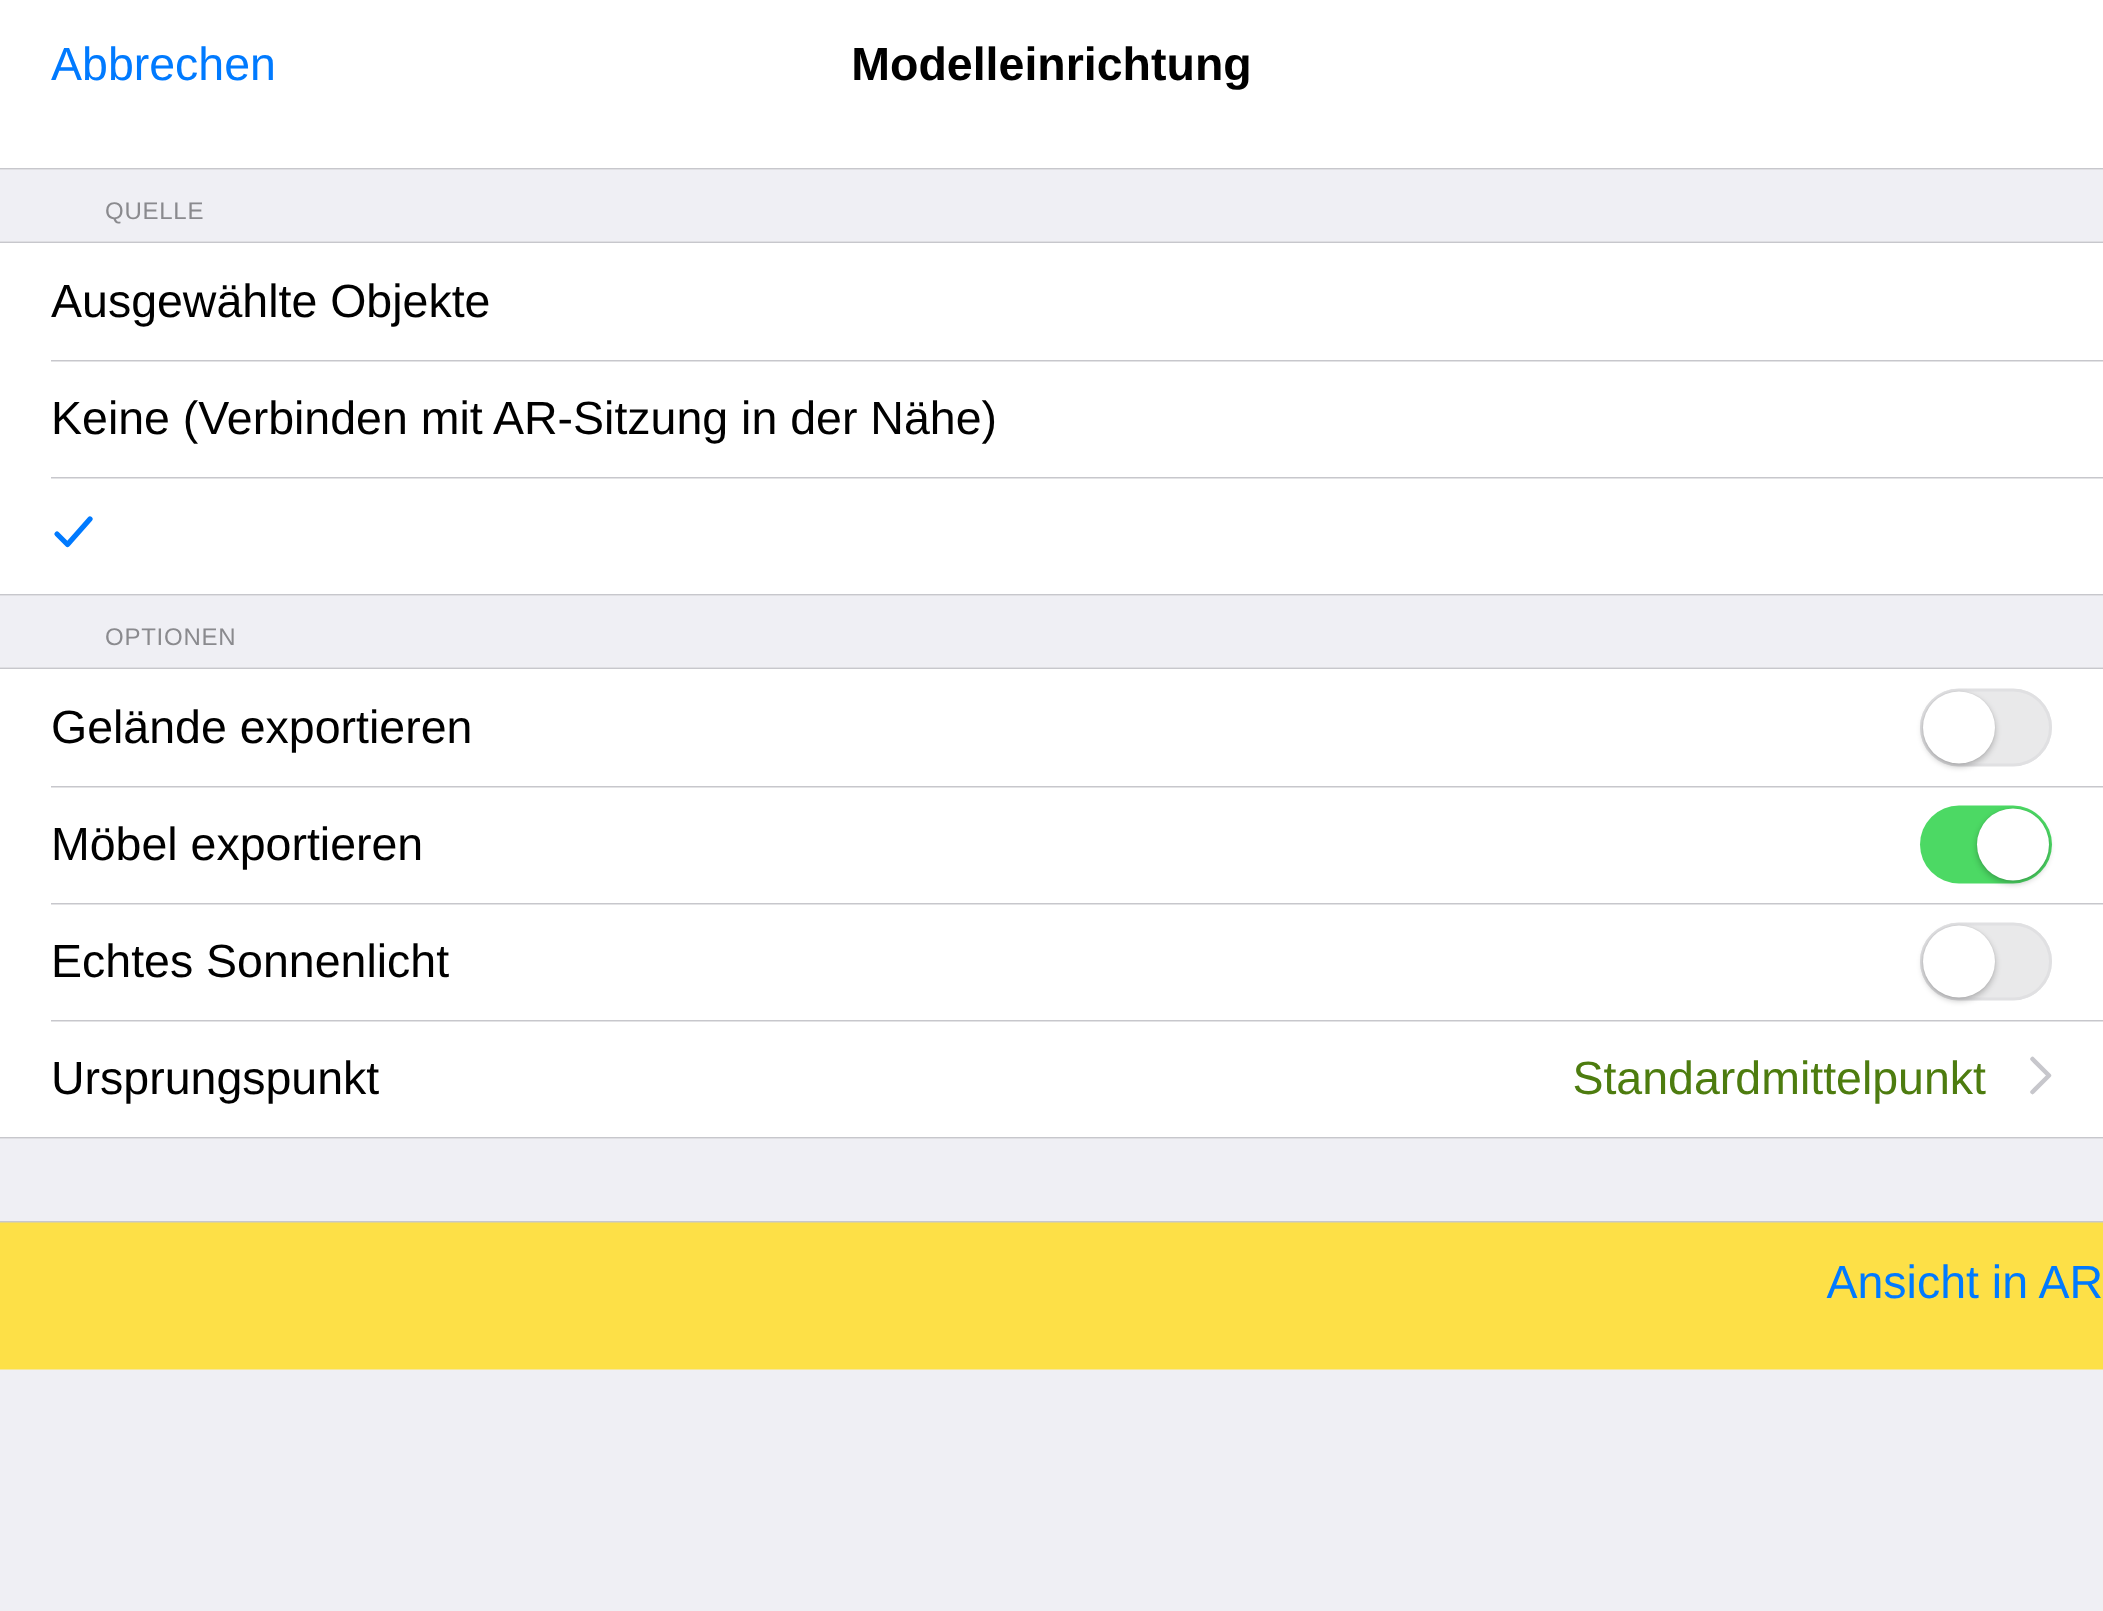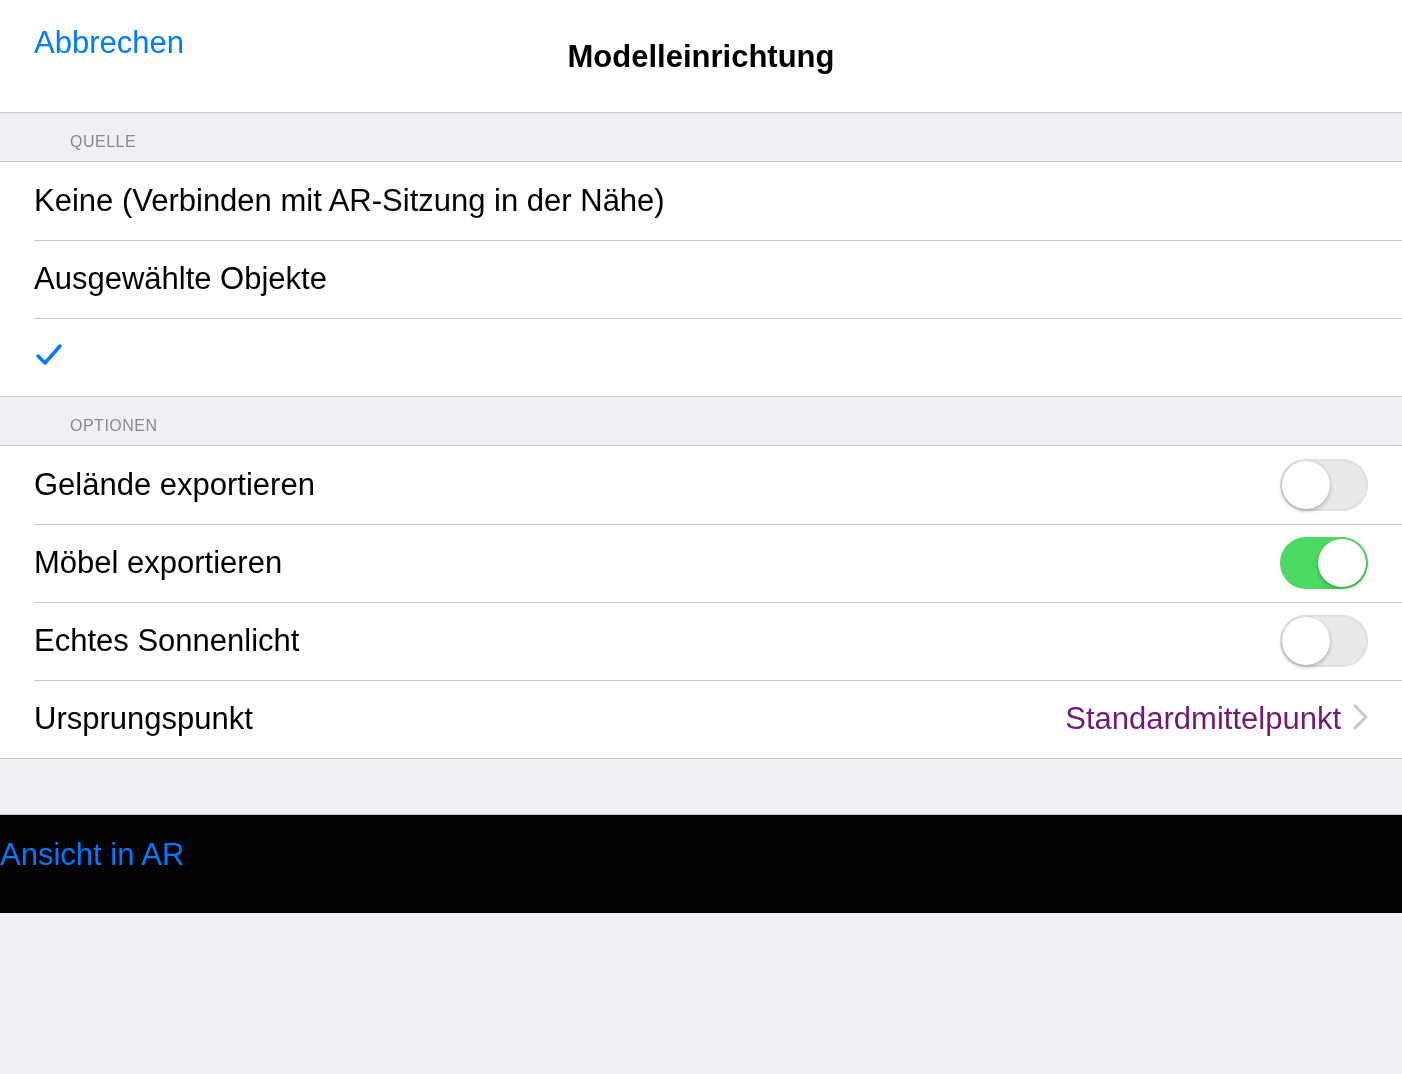--- a/index.html
+++ b/index.html
@@ -22,21 +22,21 @@
     left: 34px;
     top: 25px;
     font-size: 31px;
     color: #007aff;
     font-weight: 400;
     cursor: pointer;
   }
   .navbar .title {
     position: absolute;
     left: 0; right: 0;
-    top: 39px;
+    top: 25px;
     text-align: center;
     font-size: 31px;
     font-weight: 600;
     color: #000;
     pointer-events: none;
   }
   .section-header {
     font-size: 16px;
     letter-spacing: 0.5px;
     color: #8a8a8e;
@@ -65,22 +65,22 @@
     height: 1px;
     background: #c7c7cc;
   }
   .row-label {
     font-size: 31px;
     color: #000;
     flex: 1;
   }
   .row-value {
     font-size: 31px;
-    color: #701a75;
-    margin-right: 12px;
+    color: #4d7c0f;
+    margin-right: 29px;
   }
   .check-icon svg {
     width: 30px;
     height: 30px;
     stroke: #007aff;
     stroke-width: 3.5;
     fill: none;
     stroke-linecap: round;
     stroke-linejoin: round;
   }
@@ -110,45 +110,45 @@
     box-shadow: 0 2px 4px rgba(0,0,0,0.25), 0 0 1px rgba(0,0,0,0.1);
   }
   .switch.on { background: #4cd964; }
   .switch.on .knob { right: 2px; }
   .switch.off { background: #e9e9ea; box-shadow: inset 0 0 0 2px #e0e0e2;}
   .switch.off .knob { left: 2px; }
   .footer-spacer {
     height: 55px;
   }
   .footer-action {
-    background: #000000;
+    background: #fde047;
     border-top: 1px solid #c7c7cc;
-    text-align: left;
+    text-align: right;
     font-size: 31px;
     color: #007aff;
     padding: 22px 0 40px 0;
     cursor: pointer;
   }
 </style>
 </head>
 <body>
 
 <div class="navbar">
   <div class="cancel">Abbrechen</div>
   <div class="title">Modelleinrichtung</div>
 </div>
 
 <div class="section-header">Quelle</div>
 
 <div class="group">
   <div class="row">
-    <div class="row-label">Keine (Verbinden mit AR-Sitzung in der Nähe)</div>
+    <div class="row-label">Ausgewählte Objekte</div>
   </div>
   <div class="row">
-    <div class="row-label">Ausgewählte Objekte</div>
+    <div class="row-label">Keine (Verbinden mit AR-Sitzung in der Nähe)</div>
   </div>
   <div class="row">
     <span class="check-icon">
       <svg viewBox="0 0 30 30">
           <polyline points="4,16 11,23 26,6"></polyline>
         </svg>
     </span>
   </div>
 </div>
 

